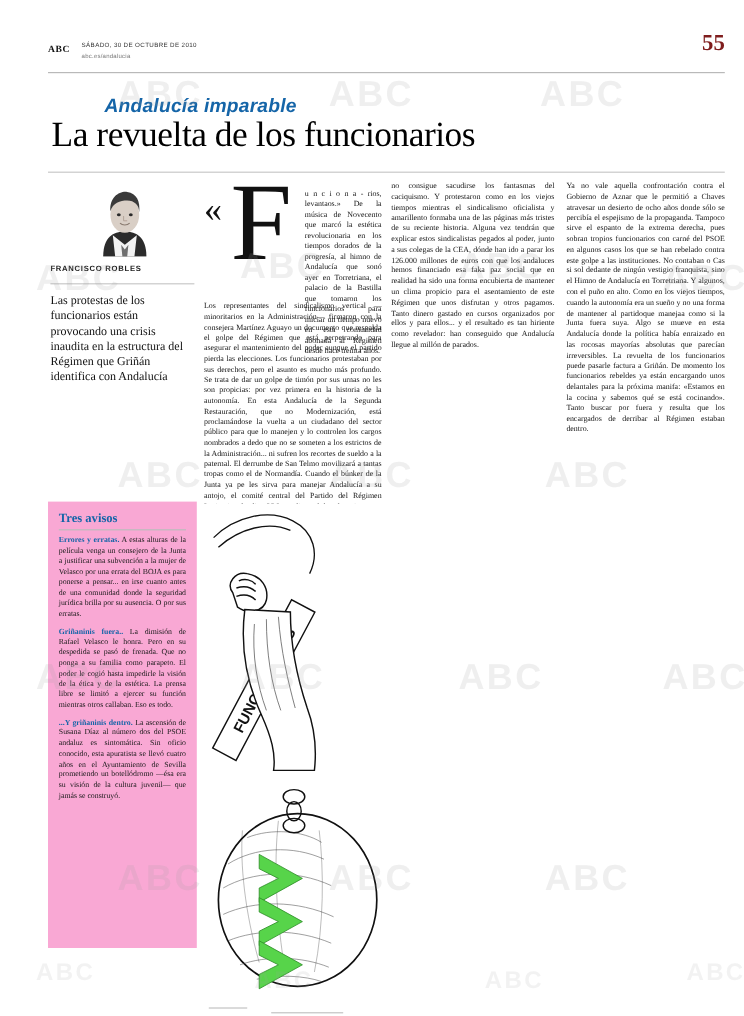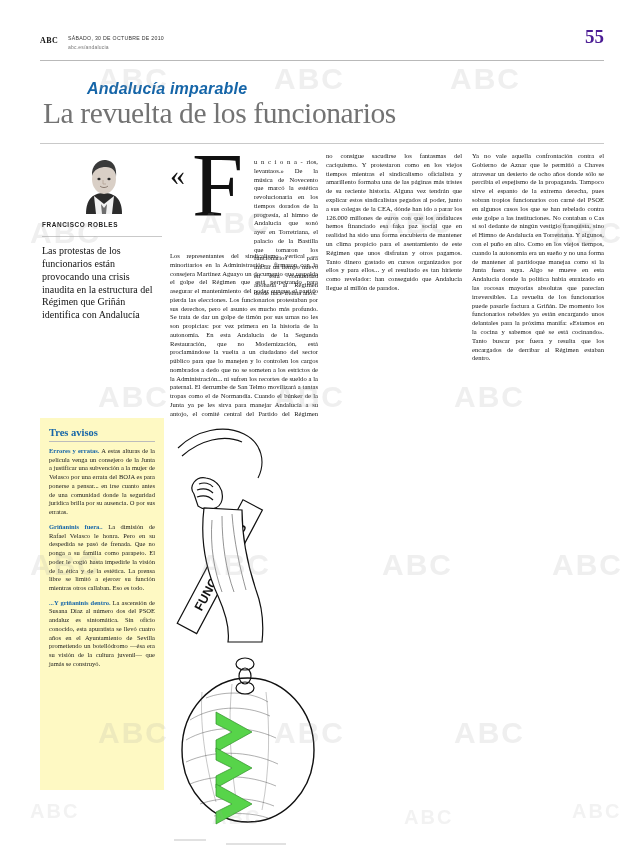--- a/index.html
+++ b/index.html
@@ -78,21 +78,21 @@
     font-size: 17px;
     letter-spacing: 1.6px;
     color: #3a3a3a;
   }
   .page-num {
     position: absolute;
     right: 0px; top: -8px;
     font-family: "Liberation Serif", serif;
     font-size: 19px;
     font-weight: bold;
-    color: #4c1d95;
+    color: #7f1d1d;
   }
   .mast-rule {
     position: absolute;
     left: 28px; top: 60px;
     width: 564px;
     height: 1px;
     background: #b9b9b9;
   }
 
   
@@ -107,21 +107,21 @@
     letter-spacing: 0.2px;
     margin-left: 42px;
   }
   .headline {
     position: absolute;
     left: 31px; top: 97px;
     font-family: "Liberation Serif", serif;
     font-size: 29.5px;
     font-weight: normal;
     letter-spacing: -0.4px;
-    color: #737373;
+    color: #000000;
     white-space: nowrap;
   }
   .head-rule {
     position: absolute;
     left: 28px; top: 143px;
     width: 564px;
     height: 1px;
     background: #c9c9c9;
   }
 
@@ -160,21 +160,21 @@
     line-height: 1.28;
     color: #111;
   }
 
   
   .grey-box {
     position: absolute;
     left: 28px; top: 418px;
     width: 124px;
     height: 372px;
-    background: #fef9c3;
+    background: #f9a8d4;
     box-sizing: border-box;
     padding: 9px 9px 8px 9px;
   }
   .gb-title {
     font-family: "Liberation Serif", serif;
     font-size: 10.5px;
     font-weight: bold;
     color: #1565a8;
     margin-bottom: 3px;
   }

